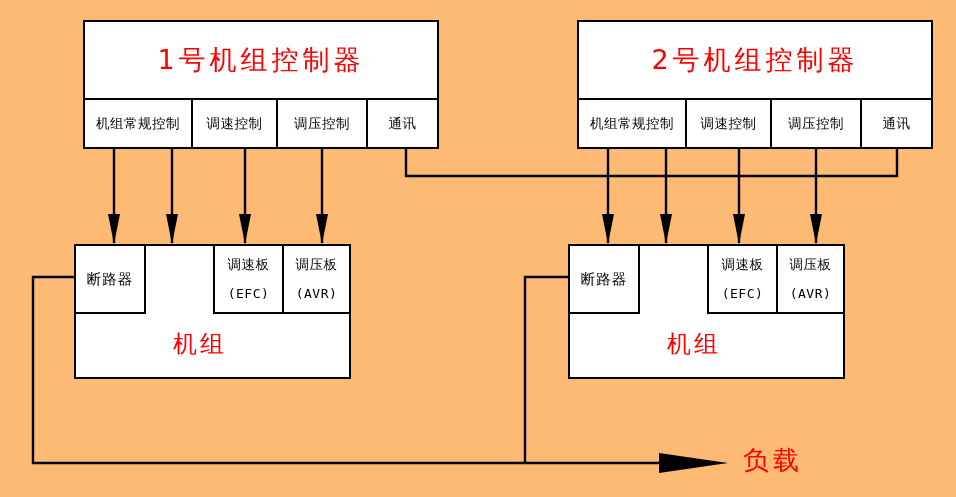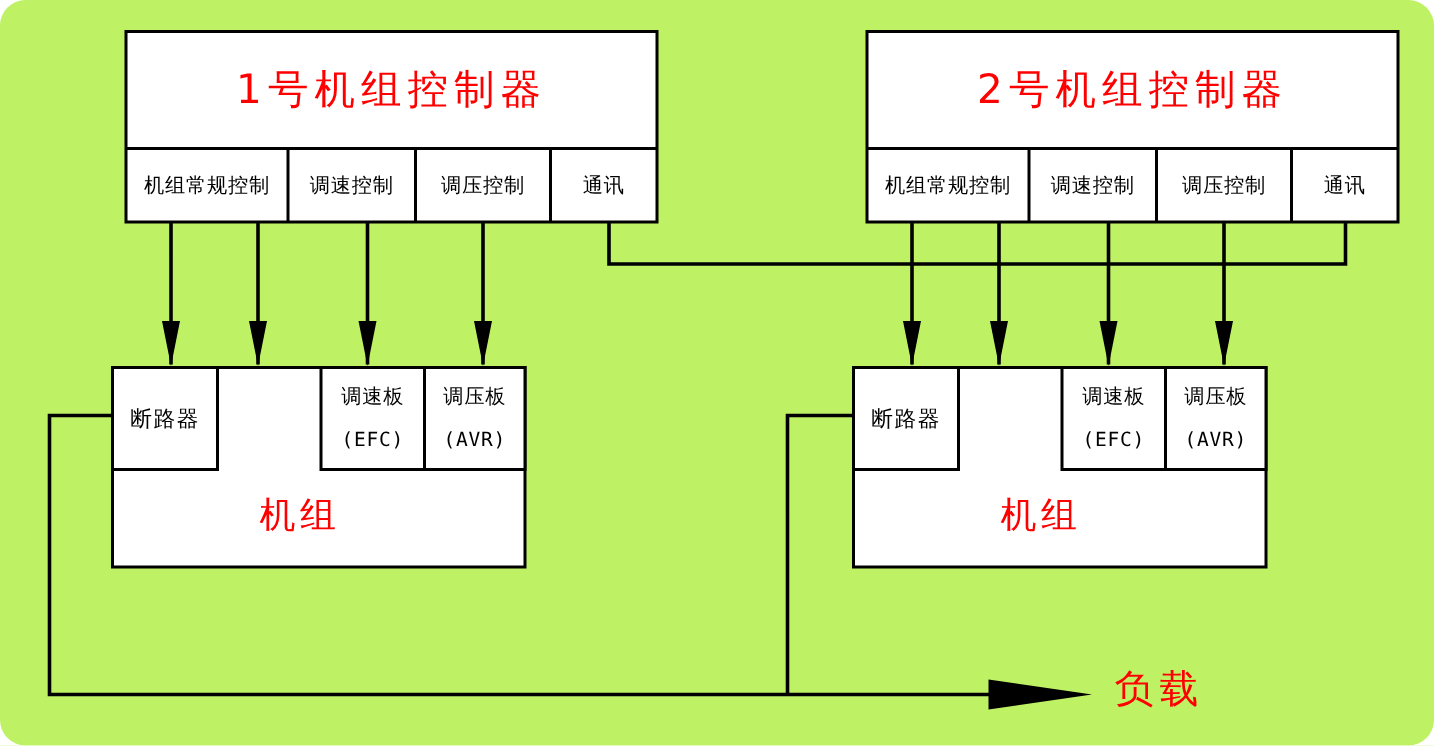--- a/index.html
+++ b/index.html
@@ -8,23 +8,22 @@
     padding: 0;
     background: #ffffff;
   }
   body {
     font-family: "Liberation Sans", sans-serif;
   }
   #diagram-root {
     position: relative;
     width: 956px;
     height: 497px;
-    background: #bef264;
+    background: #fdba74;
     overflow: hidden;
-    border-radius: 17px;
   }
   svg.diagram {
     display: block;
     width: 956px;
     height: 497px;
   }
   .box-stroke {
     fill: none;
     stroke: #000000;
     stroke-width: 2;

